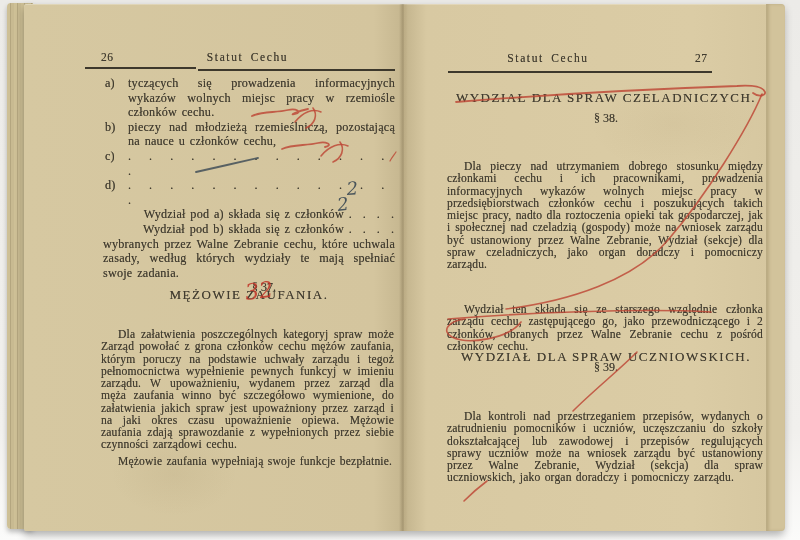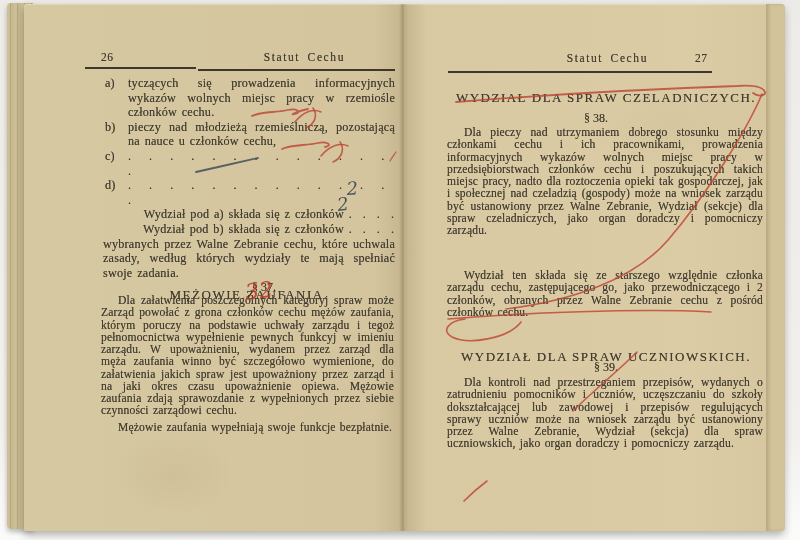--- a/index.html
+++ b/index.html
@@ -29,26 +29,26 @@
     background:linear-gradient(90deg,transparent,rgba(92,76,45,.30) 45%,rgba(130,110,70,.12) 60%,transparent);
   }
   .fore-edge{
     left:766px;top:4px;width:18px;height:527px;border-radius:0 4px 4px 0;
     background:#d2c39b;border-left:1px solid #bbac85;
     box-shadow:inset 2px 0 3px rgba(120,100,60,.25);
   }
   
   .t{position:absolute;color:#413c30;text-shadow:0 0 .4px rgba(64,58,45,.65);}
   .pnum{font-size:11.5px;letter-spacing:.5px;}
-  .ptitle{font-size:11.5px;letter-spacing:1.6px;word-spacing:3px;text-align:right;}
+  .ptitle{font-size:11.5px;letter-spacing:1.6px;word-spacing:3px;text-align:center;}
   .rule{position:absolute;height:1.6px;background:#3d382c;}
   .h-main{font-size:13px;letter-spacing:1.5px;text-align:center;}
   .s-num{font-size:12px;text-align:center;}
   .flowA{font-size:12.2px;line-height:14.6px;letter-spacing:.2px;word-spacing:1.5px;text-align:justify;}
-  .flowB{font-size:11.6px;line-height:12.25px;letter-spacing:.15px;word-spacing:1.2px;text-align:justify;}
+  .flowB{font-size:11.6px;line-height:12.25px;letter-spacing:.15px;word-spacing:1.2px;text-align:justify;margin-top:34px;}
   .flowB p{margin:0 0 4px 0;text-indent:17px;}
   .li{position:relative;padding-left:25px;}
   .li .lbl{position:absolute;left:2px;top:0;}
   .dots{word-spacing:13px;letter-spacing:1px;}
   .dots-sm{word-spacing:6px;letter-spacing:1px;}
   .wline{text-indent:17px;text-align:right;}
   .cont{text-align:justify;}
   svg.marks{position:absolute;left:0;top:0;pointer-events:none;}
   svg .red{stroke:#bd4534;fill:none;stroke-linecap:round;opacity:.82;}
   svg .pencil{stroke:#4a555c;fill:none;stroke-linecap:round;opacity:.9;}
@@ -105,21 +105,21 @@
   <div class="t flowB" style="left:101px;top:295px;width:293px;">
     <p>Dla załatwienia poszczególnych kategoryj spraw może Zarząd powołać z grona członków cechu mężów zaufania, którym poruczy na podstawie uchwały zarządu i tegoż pełnomocnictwa wypełnienie pewnych funkcyj w imieniu zarządu. W upoważnieniu, wydanem przez zarząd dla męża zaufania winno być szczegółowo wymienione, do załatwienia jakich spraw jest upoważniony przez zarząd i na jaki okres czasu upoważnienie opiewa. Mężowie zaufania zdają sprawozdanie z wypełnionych przez siebie czynności zarządowi cechu.</p>
     <p>Mężowie zaufania wypełniają swoje funkcje bezpłatnie.</p>
   </div>
 
   <div class="t ptitle" style="left:448px;top:52px;width:200px;">Statut Cechu</div>
   <div class="t pnum" style="left:695px;top:52px;">27</div>
   <div class="rule" style="left:448px;top:71px;width:264px;"></div>
 
   <div class="t h-main" style="left:447px;top:90px;width:318px;">WYDZIAŁ DLA SPRAW CZELADNICZYCH.</div>
-  <div class="t s-num" style="left:437px;top:111px;width:318px;">§ 38.</div>
+  <div class="t s-num" style="left:447px;top:111px;width:318px;">§ 38.</div>
   <div class="t flowB" style="left:447px;top:127px;width:316px;">
     <p>Dla pieczy nad utrzymaniem dobrego stosunku między członkami cechu i ich pracownikami, prowadzenia informacyjnych wykazów wolnych miejsc pracy w przedsiębiorstwach członków cechu i poszukujących takich miejsc pracy, nadto dla roztoczenia opieki tak gospodarczej, jak i społecznej nad czeladzią (gospody) może na wniosek zarządu być ustanowiony przez Walne Zebranie, Wydział (sekcje) dla spraw czeladniczych, jako organ doradczy i pomocniczy zarządu.</p>
   </div>
   <div class="t flowB" style="left:447px;top:270px;width:316px;">
     <p>Wydział ten składa się ze starszego względnie członka zarządu cechu, zastępującego go, jako przewodniczącego i 2 członków, obranych przez Walne Zebranie cechu z pośród członków cechu.</p>
   </div>
 
   <div class="t h-main" style="left:447px;top:349px;width:318px;">WYDZIAŁ DLA SPRAW UCZNIOWSKICH.</div>
   <div class="t s-num" style="left:447px;top:360px;width:318px;">§ 39.</div>
   <div class="t flowB" style="left:447px;top:377px;width:316px;">

